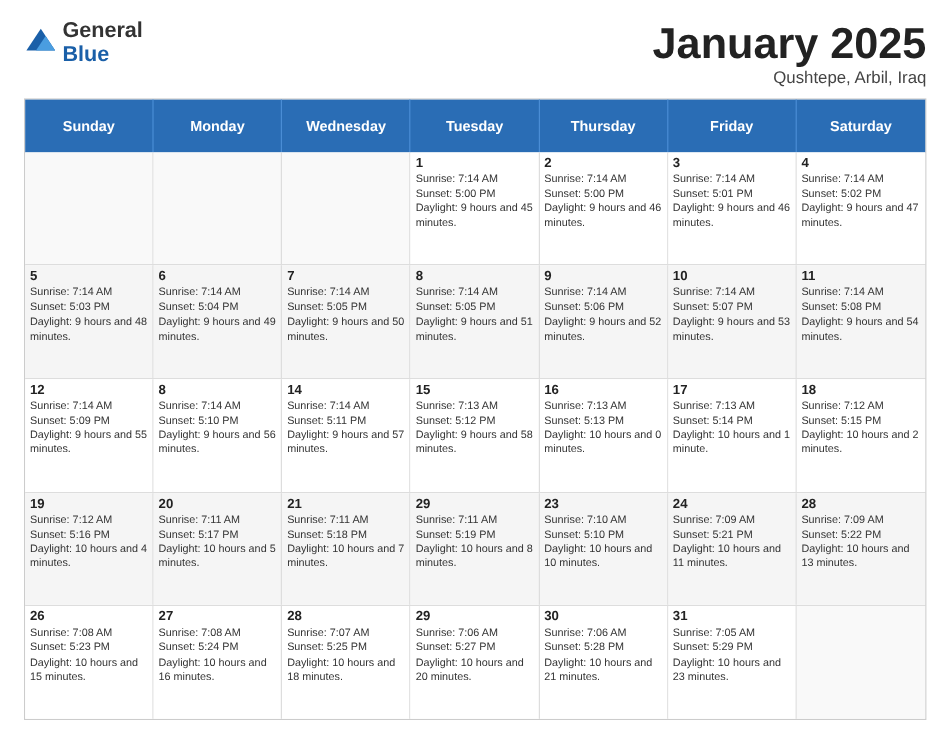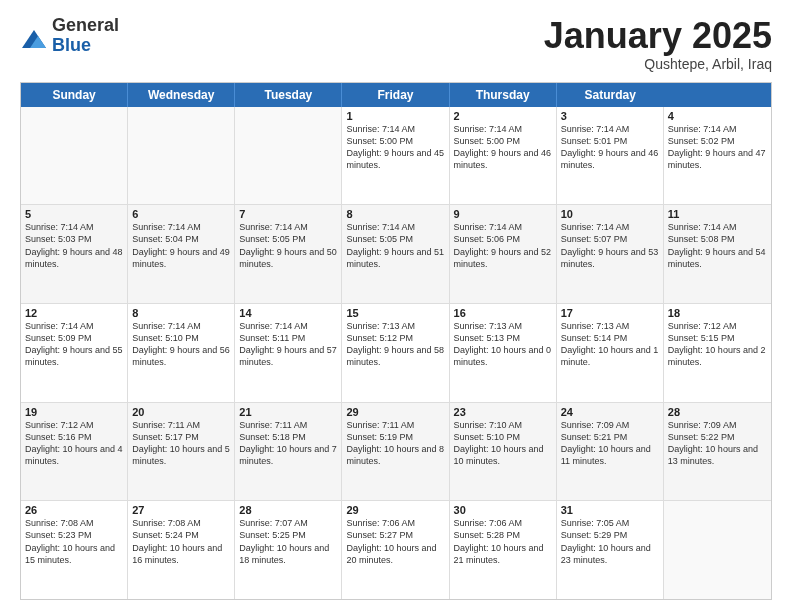--- a/index.html
+++ b/index.html
@@ -18,21 +18,21 @@
       flex-direction: column;
     }
     .header {
       display: flex;
       justify-content: space-between;
       align-items: flex-start;
       margin-bottom: 10px;
     }
     .logo {
       display: flex;
-      align-items: flex-end;
+      align-items: center;
       gap: 4px;
     }
     .logo-text {
       font-size: 18px;
       font-weight: bold;
       line-height: 1.1;
     }
     .logo-general { color: #333; }
     .logo-blue { color: #1a5fa8; }
     .logo-icon {
@@ -60,21 +60,21 @@
     }
     .cal-header {
       display: grid;
       grid-template-columns: repeat(7, 1fr);
       background: #2a6db5;
     }
     .cal-header-cell {
       color: #fff;
       font-size: 12px;
       font-weight: bold;
-      padding: 5px 4px;
+      padding: 15px 4px;
       text-align: center;
       border-right: 1px solid #4a8dd5;
     }
     .cal-header-cell:last-child { border-right: none; }
     .cal-body {
       flex: 1;
       display: flex;
       flex-direction: column;
     }
     .cal-row {
@@ -127,24 +127,25 @@
     <div class="title-block">
       <div class="title-month">January 2025</div>
       <div class="title-location">Qushtepe, Arbil, Iraq</div>
     </div>
   </div>
 
   <div class="calendar">
     <div class="cal-header">
 
     <div class="cal-header-cell">Sunday</div>
+        <div class="cal-header-cell">Monday</div>
         <div class="cal-header-cell">Wednesday</div>
         <div class="cal-header-cell">Tuesday</div>
+        <div class="cal-header-cell">Thursday</div>
         <div class="cal-header-cell">Friday</div>
-        <div class="cal-header-cell">Thursday</div>
         <div class="cal-header-cell">Saturday</div>
       </div>
     <div class="cal-body">
 
     <div class="cal-row">
           <div class="cal-cell empty"></div>
           <div class="cal-cell empty"></div>
           <div class="cal-cell empty"></div>
           <div class="cal-cell">
             <span class="day-num">1</span>

